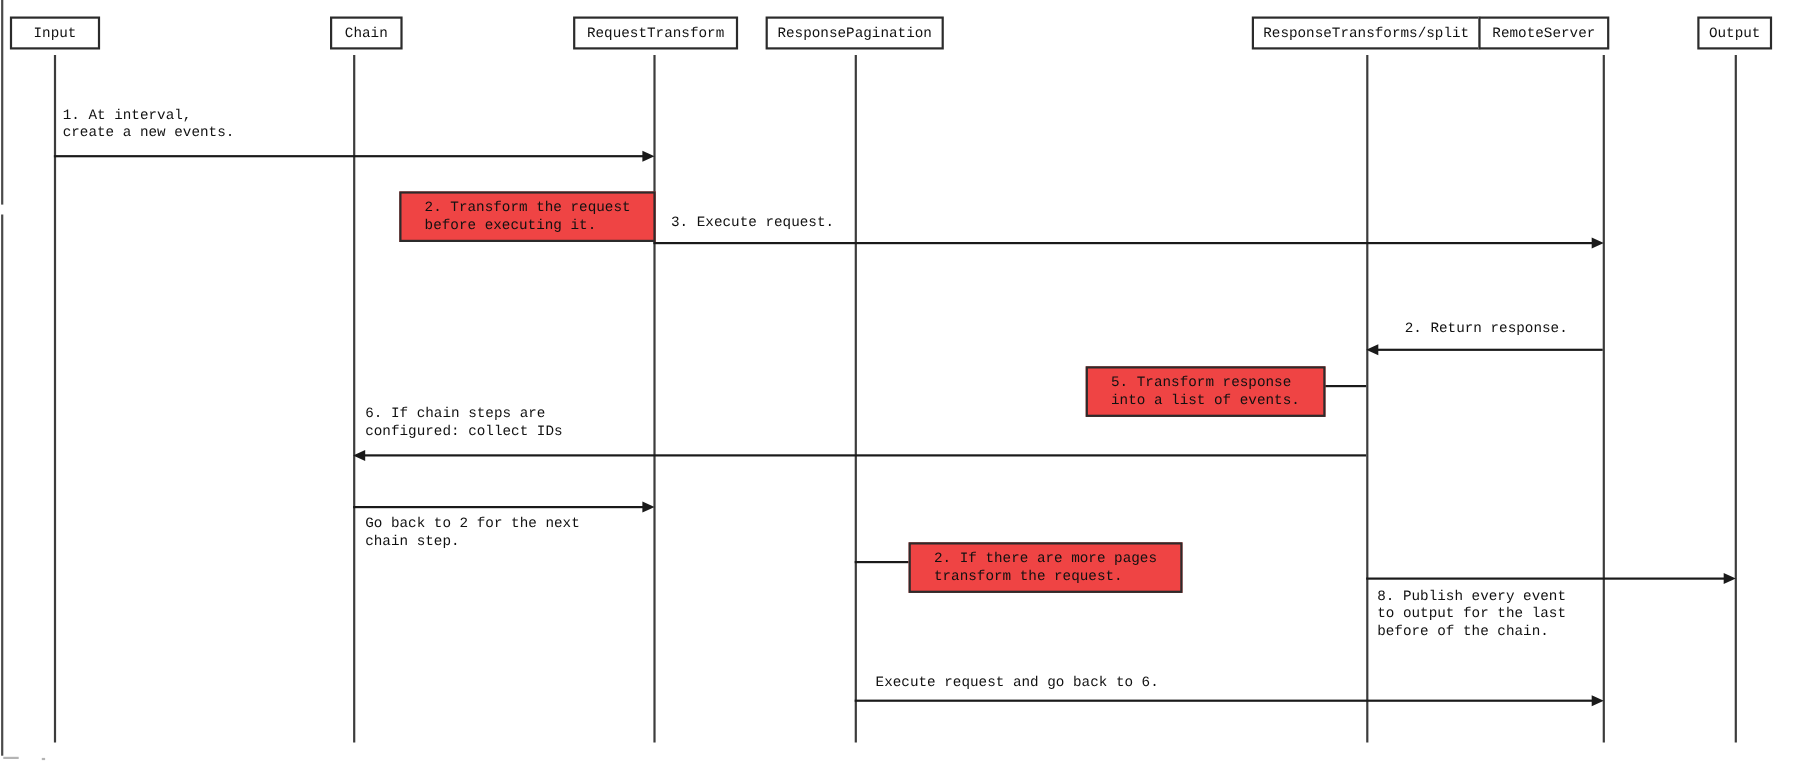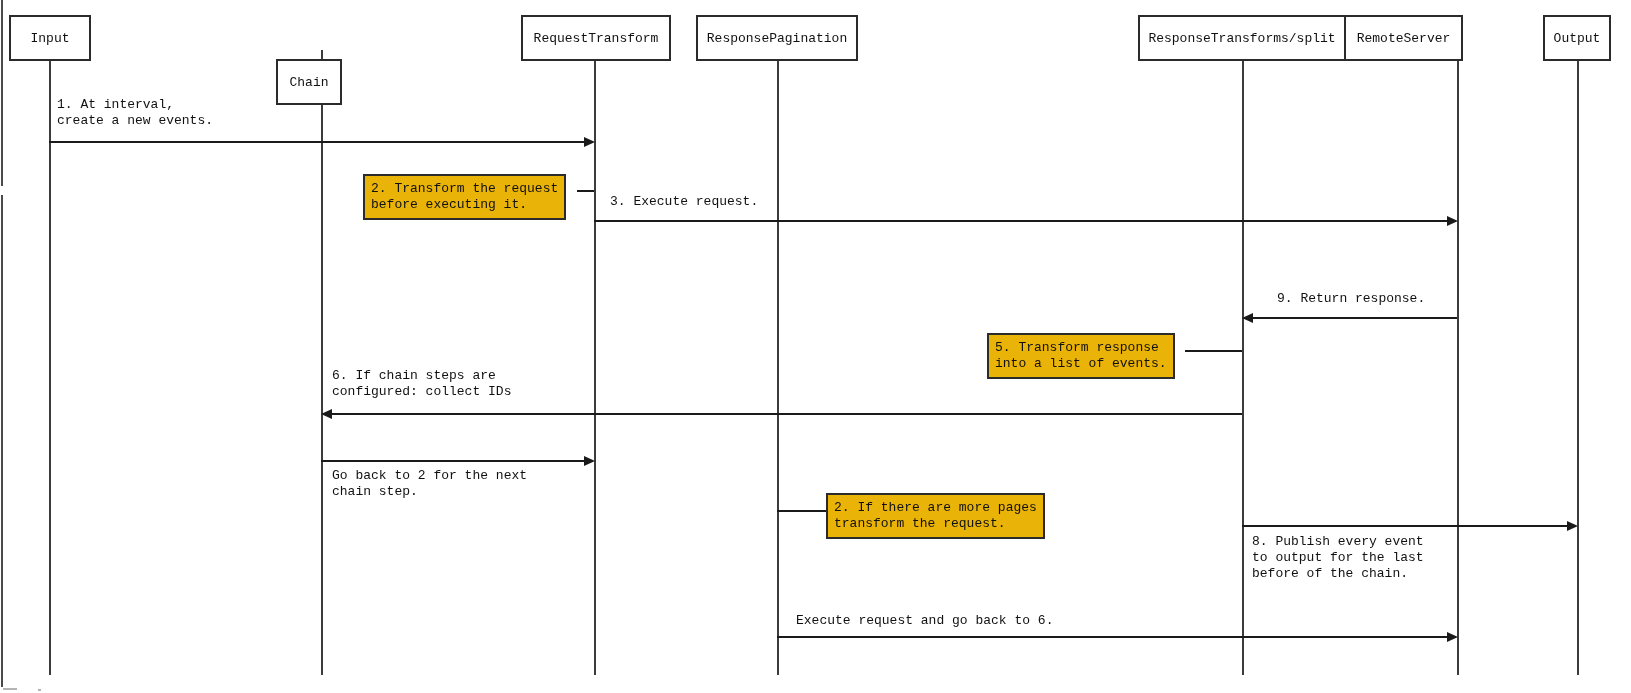--- a/index.html
+++ b/index.html
@@ -3,21 +3,21 @@
 <meta charset="utf-8">
 <style>
   html,body{margin:0;padding:0;background:#ffffff;}
   body{
     width:1631px;height:693px;position:relative;overflow:hidden;
     font-family:"Liberation Mono","DejaVu Sans Mono",monospace;
     color:#111111;
   }
   
   .actor{
-    position:absolute;top:15px;height:46px;box-sizing:border-box;
+    position:absolute;top:15px;height:30px;box-sizing:border-box;
     border:2px solid #2b2b2b;background:#ffffff;
     display:flex;align-items:center;justify-content:center;
     font-size:13px;white-space:pre;z-index:3;
   }
   
   .lifeline{
     position:absolute;top:50px;height:625px;width:2px;background:#3c3c3c;z-index:1;
   }
   
   .hline{position:absolute;height:2px;background:#1a1a1a;z-index:2;}
@@ -31,37 +31,37 @@
     position:absolute;width:0;height:0;z-index:2;
     border-top:5px solid transparent;border-bottom:5px solid transparent;
     border-right:11px solid #1a1a1a;
   }
   
   .msg{
     position:absolute;font-size:13px;line-height:16px;white-space:pre;z-index:3;
   }
   
   .note{
-    position:absolute;box-sizing:border-box;border:2px solid #2b2b2b;background:#eab308;
-    font-size:13px;line-height:16px;white-space:pre;padding:5px 6px;z-index:3;
+    position:absolute;box-sizing:border-box;border:2px solid #2b2b2b;background:#ef4444;
+    font-size:13px;line-height:16px;white-space:pre;padding:5px 21px;z-index:3;
   }
   
   .frame-v{position:absolute;width:2px;background:#4a4a4a;z-index:0;}
   .frame-dash{position:absolute;height:2px;background:#b4b4b4;z-index:0;}
 </style>
 </head>
 <body>
 
 <div class="frame-v" style="left:1px;top:0;height:186px;"></div>
 <div class="frame-v" style="left:1px;top:195px;height:492px;"></div>
 <div class="frame-dash" style="left:3px;top:688px;width:14px;"></div>
 <div class="frame-dash" style="left:38px;top:689px;width:3px;"></div>
 
 <div class="actor" style="left:9px;width:82px;"><span>Input</span></div>
-<div class="actor" style="left:276px;width:66px;margin-top:44px;"><span>Chain</span></div>
+<div class="actor" style="left:300px;width:66px;"><span>Chain</span></div>
 <div class="actor" style="left:521px;width:150px;"><span>RequestTransform</span></div>
 <div class="actor" style="left:696px;width:162px;"><span>ResponsePagination</span></div>
 <div class="actor" style="left:1138px;width:208px;"><span>ResponseTransforms/split</span></div>
 <div class="actor" style="left:1324px;width:119px;margin-left:20px;"><span>RemoteServer</span></div>
 <div class="actor" style="left:1543px;width:68px;"><span>Output</span></div>
 
 <div class="lifeline" style="left:49px;"></div>
 <div class="lifeline" style="left:321px;"></div>
 <div class="lifeline" style="left:594px;"></div>
 <div class="lifeline" style="left:777px;"></div>
@@ -73,21 +73,21 @@
 <div class="hline" style="left:49px;top:141px;width:536px;"></div>
 <div class="ah-right" style="left:584px;top:137px;"></div>
 
 <div class="note" style="left:363px;top:174px;"><div>2. Transform the request</div><div>before executing it.</div></div>
 <div class="hline" style="left:577px;top:190px;width:17px;"></div>
 
 <div class="msg" style="left:610px;top:194px;"><div>3. Execute request.</div></div>
 <div class="hline" style="left:594px;top:220px;width:854px;"></div>
 <div class="ah-right" style="left:1447px;top:216px;"></div>
 
-<div class="msg" style="left:1277px;top:291px;"><div>9. Return response.</div></div>
+<div class="msg" style="left:1277px;top:291px;"><div>2. Return response.</div></div>
 <div class="hline" style="left:1251px;top:317px;width:206px;"></div>
 <div class="ah-left" style="left:1242px;top:313px;"></div>
 
 <div class="note" style="left:987px;top:333px;"><div>5. Transform response</div><div>into a list of events.</div></div>
 <div class="hline" style="left:1185px;top:350px;width:57px;"></div>
 
 <div class="msg" style="left:332px;top:368px;"><div>6. If chain steps are</div><div>configured: collect IDs</div></div>
 <div class="hline" style="left:330px;top:413px;width:912px;"></div>
 <div class="ah-left" style="left:321px;top:409px;"></div>
 

